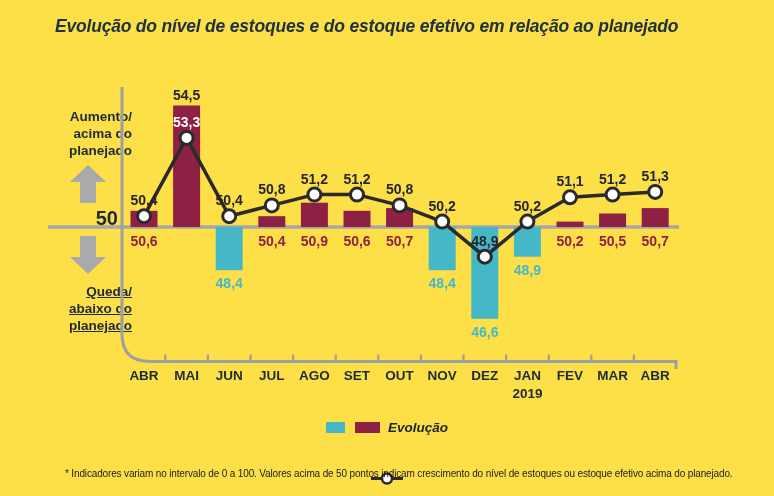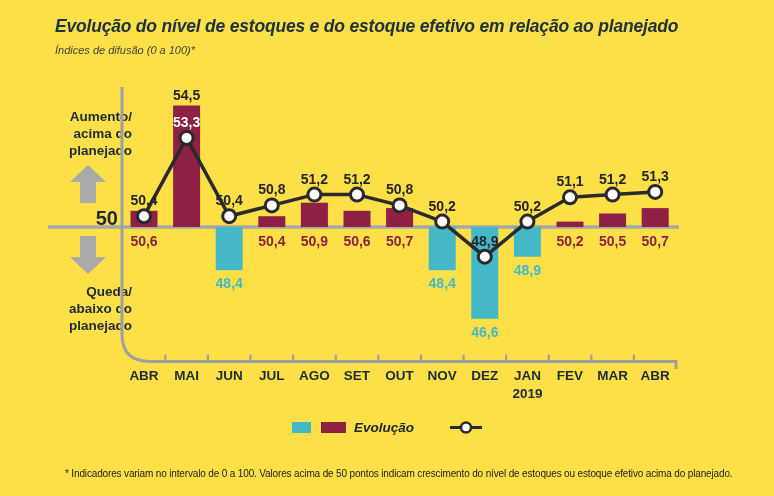--- a/index.html
+++ b/index.html
@@ -4,46 +4,45 @@
 <style>
   html,body{margin:0;padding:0;background:#ffffff;}
   #stage{position:relative;width:774px;height:496px;background:#fde047;overflow:hidden;
          font-family:"Liberation Sans",sans-serif;}
   .title{position:absolute;left:55px;top:16px;width:690px;
          font-size:17.5px;font-weight:700;font-style:italic;color:#21323f;letter-spacing:-0.2px;}
   .subtitle{position:absolute;left:55px;top:44px;font-size:11px;font-style:italic;color:#3f3f3f;}
   .axis-note{position:absolute;width:90px;text-align:right;font-size:13.5px;font-weight:700;
              color:#1e2a38;line-height:17px;white-space:pre-line;}
   .axis-note.top{left:42px;top:108px;}
-  .axis-note.bottom{left:42px;top:283px;}
+  .axis-note.bottom{left:42px;top:283px;text-decoration:underline;}
   .fifty{position:absolute;left:78px;top:207px;width:40px;text-align:right;
          font-size:20px;font-weight:700;color:#1e2a38;}
   .arrow{position:absolute;left:70px;}
   .arrow.up{top:165px;}
   .arrow.down{top:236px;}
   svg.canvas{position:absolute;left:0;top:0;}
   .vlab{font-family:"Liberation Sans",sans-serif;font-size:14px;font-weight:700;}
   .mlab{font-family:"Liberation Sans",sans-serif;font-size:13.5px;font-weight:700;}
   .legend{position:absolute;left:0;top:420px;width:774px;display:flex;justify-content:center;
-          align-items:center;gap:36px;}
+          align-items:center;gap:36px;flex-direction:column;}
   .legend-item{display:flex;align-items:center;gap:8px;}
   .legend-label{font-size:13.5px;font-weight:700;font-style:italic;color:#20262e;}
   .swatch{display:inline-block;height:11px;}
   .swatch.teal{width:19px;background:#45b8c8;margin-right:2px;}
   .swatch.maroon{width:25px;background:#8e2044;}
   .footnote{position:absolute;left:30px;top:468px;width:740px;font-size:10px;
             color:#1d1d1d;letter-spacing:-0.15px;margin-left:35px;}
 </style>
 </head>
 <body>
 
 <div id="stage">
 
   <div class="title">Evolução do nível de estoques e do estoque efetivo em relação ao planejado</div>
-  <div class="subtitle">Índices de difusão (0 a 100)*</div>
 
   <div class="axis-note top">Aumento/
 acima do
 planejado</div>
 
   <svg class="arrow up" width="36" height="38" viewBox="0 0 36 38">
     <polygon points="18,0 36,17 26,17 26,38 10,38 10,17 0,17" fill="#a8aaac"></polygon>
   </svg>
 
   <div class="fifty">50</div>

